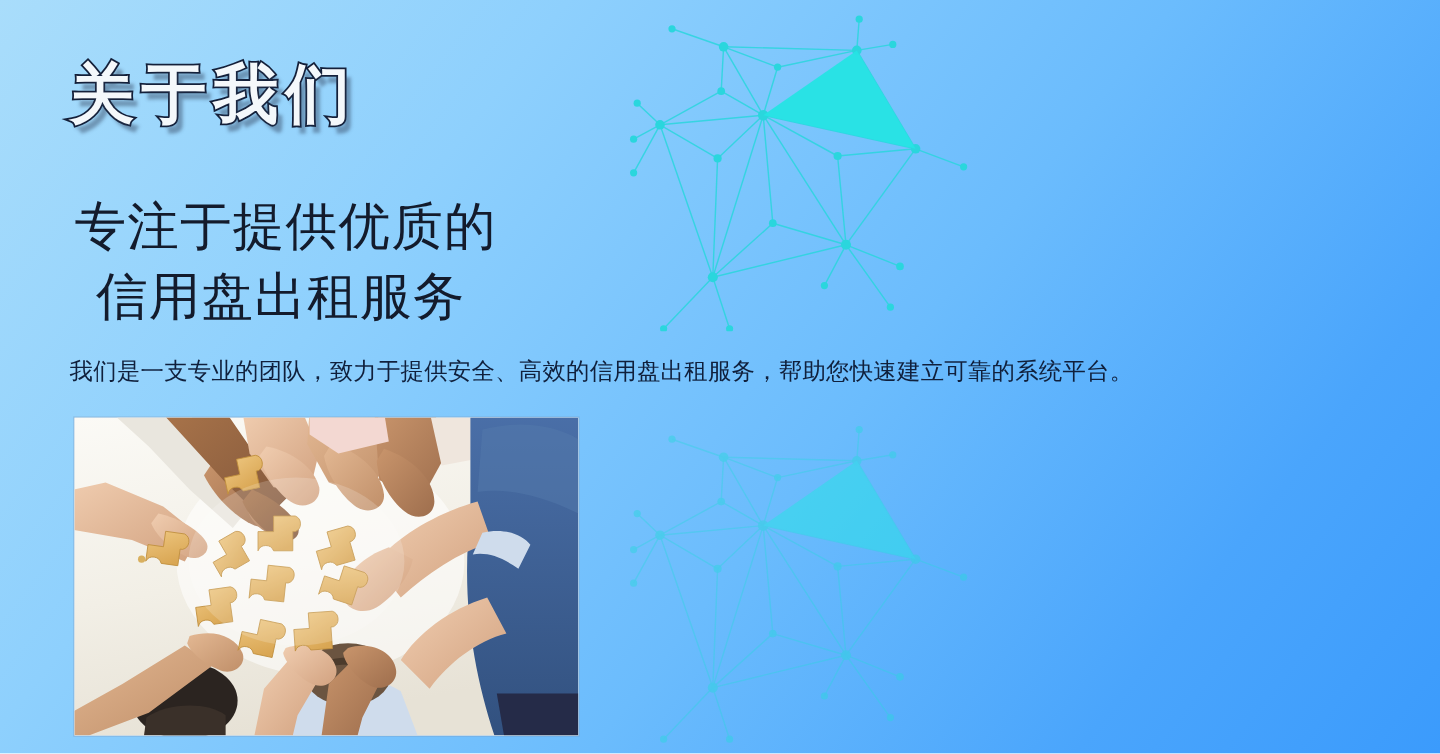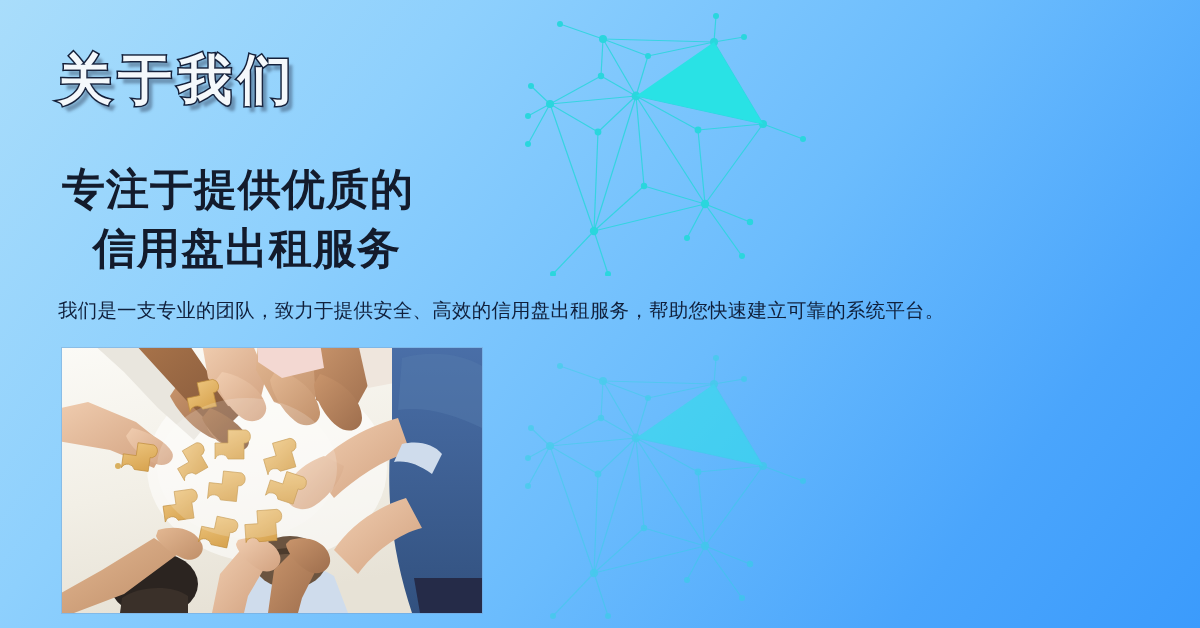--- a/index.html
+++ b/index.html
@@ -51,30 +51,29 @@
     paint-order: stroke fill;
     text-shadow: 5px 6px 3px rgba(40, 55, 80, 0.42);
     white-space: nowrap;
   }
 
   .subhead {
     position: absolute;
     left: 62px;
     top: 160px;
     font-size: 43px;
-    font-weight: 700;
+    font-weight: 400;
     line-height: 1.38;
     color: #131b2c;
     letter-spacing: 1px;
     white-space: nowrap;
   }
   .subhead .line2 {
     display: block;
     padding-left: 18px;
-    text-align: center;
   }
 
   .bodytext {
     position: absolute;
     left: 58px;
     top: 297px;
     width: 1090px;
     font-size: 19.5px;
     font-weight: 400;
     color: #10203c;

